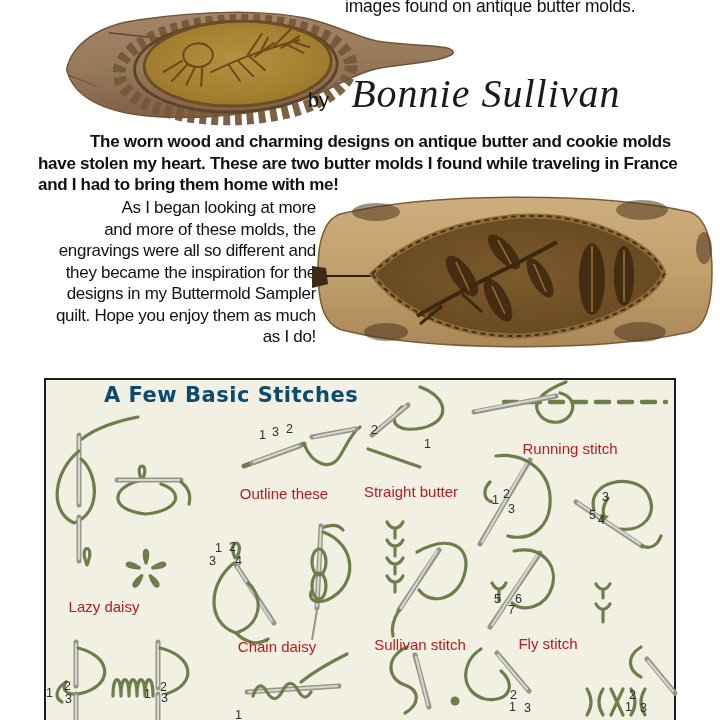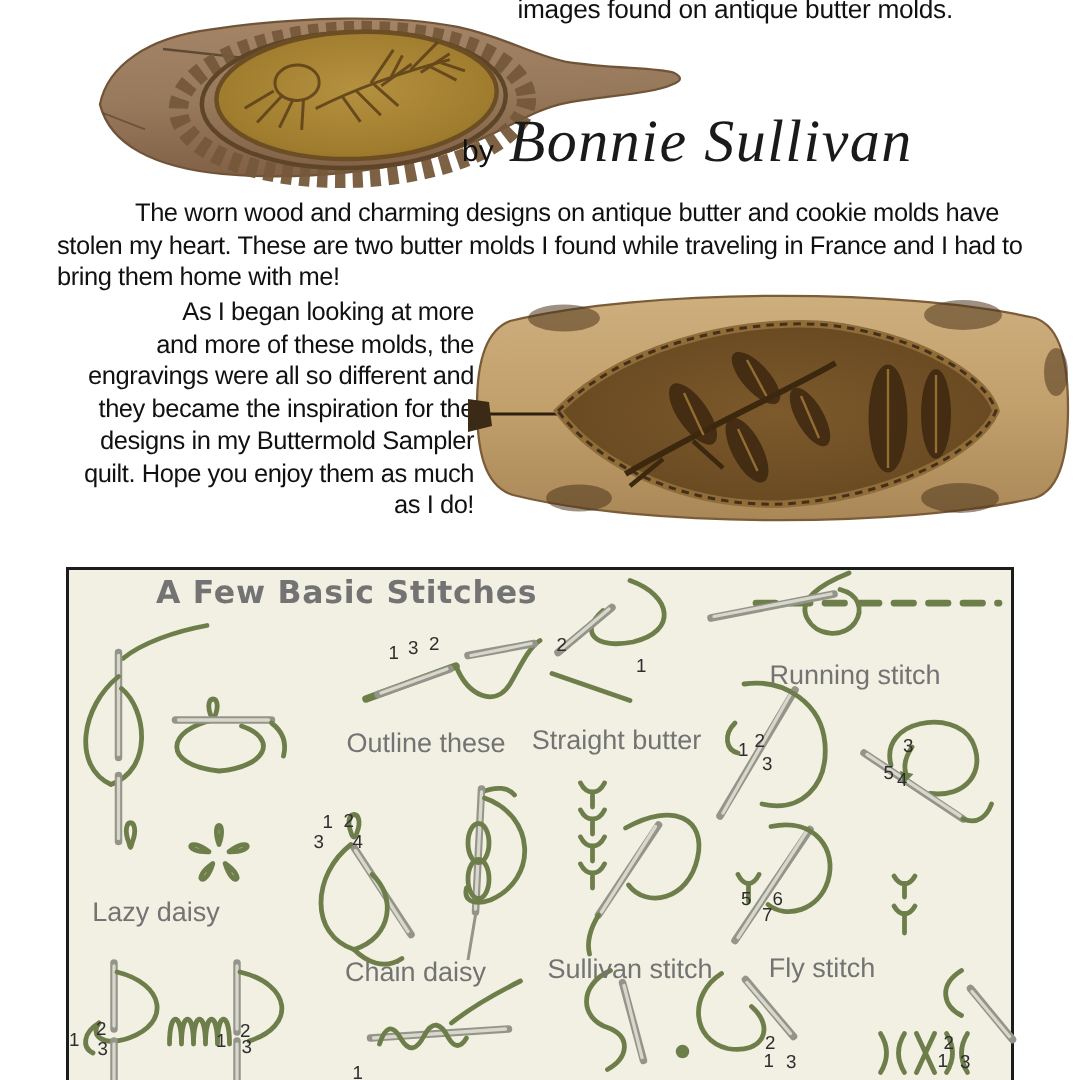--- a/index.html
+++ b/index.html
@@ -4,42 +4,42 @@
 <style>
   html,body{margin:0;padding:0;}
   body{
     width:720px;height:720px;overflow:hidden;position:relative;
     background:#ffffff;
     font-family:"Liberation Sans",sans-serif;color:#111;
   }
   .abs{position:absolute;}
   
   .top-caption{left:345px;top:-4px;font-size:17.5px;letter-spacing:-0.2px;}
-  .byline{left:308px;top:70px;display:flex;align-items:baseline;gap:10px;}
+  .byline{left:308px;top:70px;display:flex;align-items:baseline;gap:22px;}
   .byline .by{font-size:20px;}
   .byline .name{
     font-family:Liberation Serif, serif;font-style:italic;font-size:40px;
     letter-spacing:1px;color:#1a1a1a;
   }
   
   .para{font-size:17px;line-height:21.5px;letter-spacing:-0.3px;text-indent:52px;}
-  .p1{left:38px;top:131px;width:656px;}
+  .p1{left:38px;top:131px;width:656px;font-weight:bold;}
   .p2{left:38px;top:197px;width:278px;text-align:right;}
   
   .panel{
     left:44px;top:378px;width:628px;height:360px;
     background:#f1f0e2;border:2.5px solid #1c1c1c;
   }
   .panel-inner{position:absolute;left:0;top:0;width:100%;height:100%;}
   .panel-title{
     left:58px;top:3px;font-size:21px;font-weight:600;letter-spacing:0.5px;
-    font-family:"DejaVu Sans",sans-serif;color:#737373;
+    font-family:"DejaVu Sans",sans-serif;color:#0c4a6e;
   }
   .slabel{
-    font-size:18px;color:#737373;transform:translateX(-50%);white-space:nowrap;
+    font-size:15px;color:#b91c1c;transform:translateX(-50%);white-space:nowrap;
     font-family:"Liberation Sans",sans-serif;
   }
   .num{
     font-size:12.5px;color:#2e2e2e;line-height:1;
     font-family:"Liberation Sans",sans-serif;
   }
   svg{overflow:visible;display:block;}
   .thread{stroke:#6e7e4b;stroke-width:3.2;fill:none;stroke-linecap:round;stroke-linejoin:round;}
   .thick{stroke-width:5;}
   .dash{stroke-dasharray:13 10;stroke-width:4.5;}

